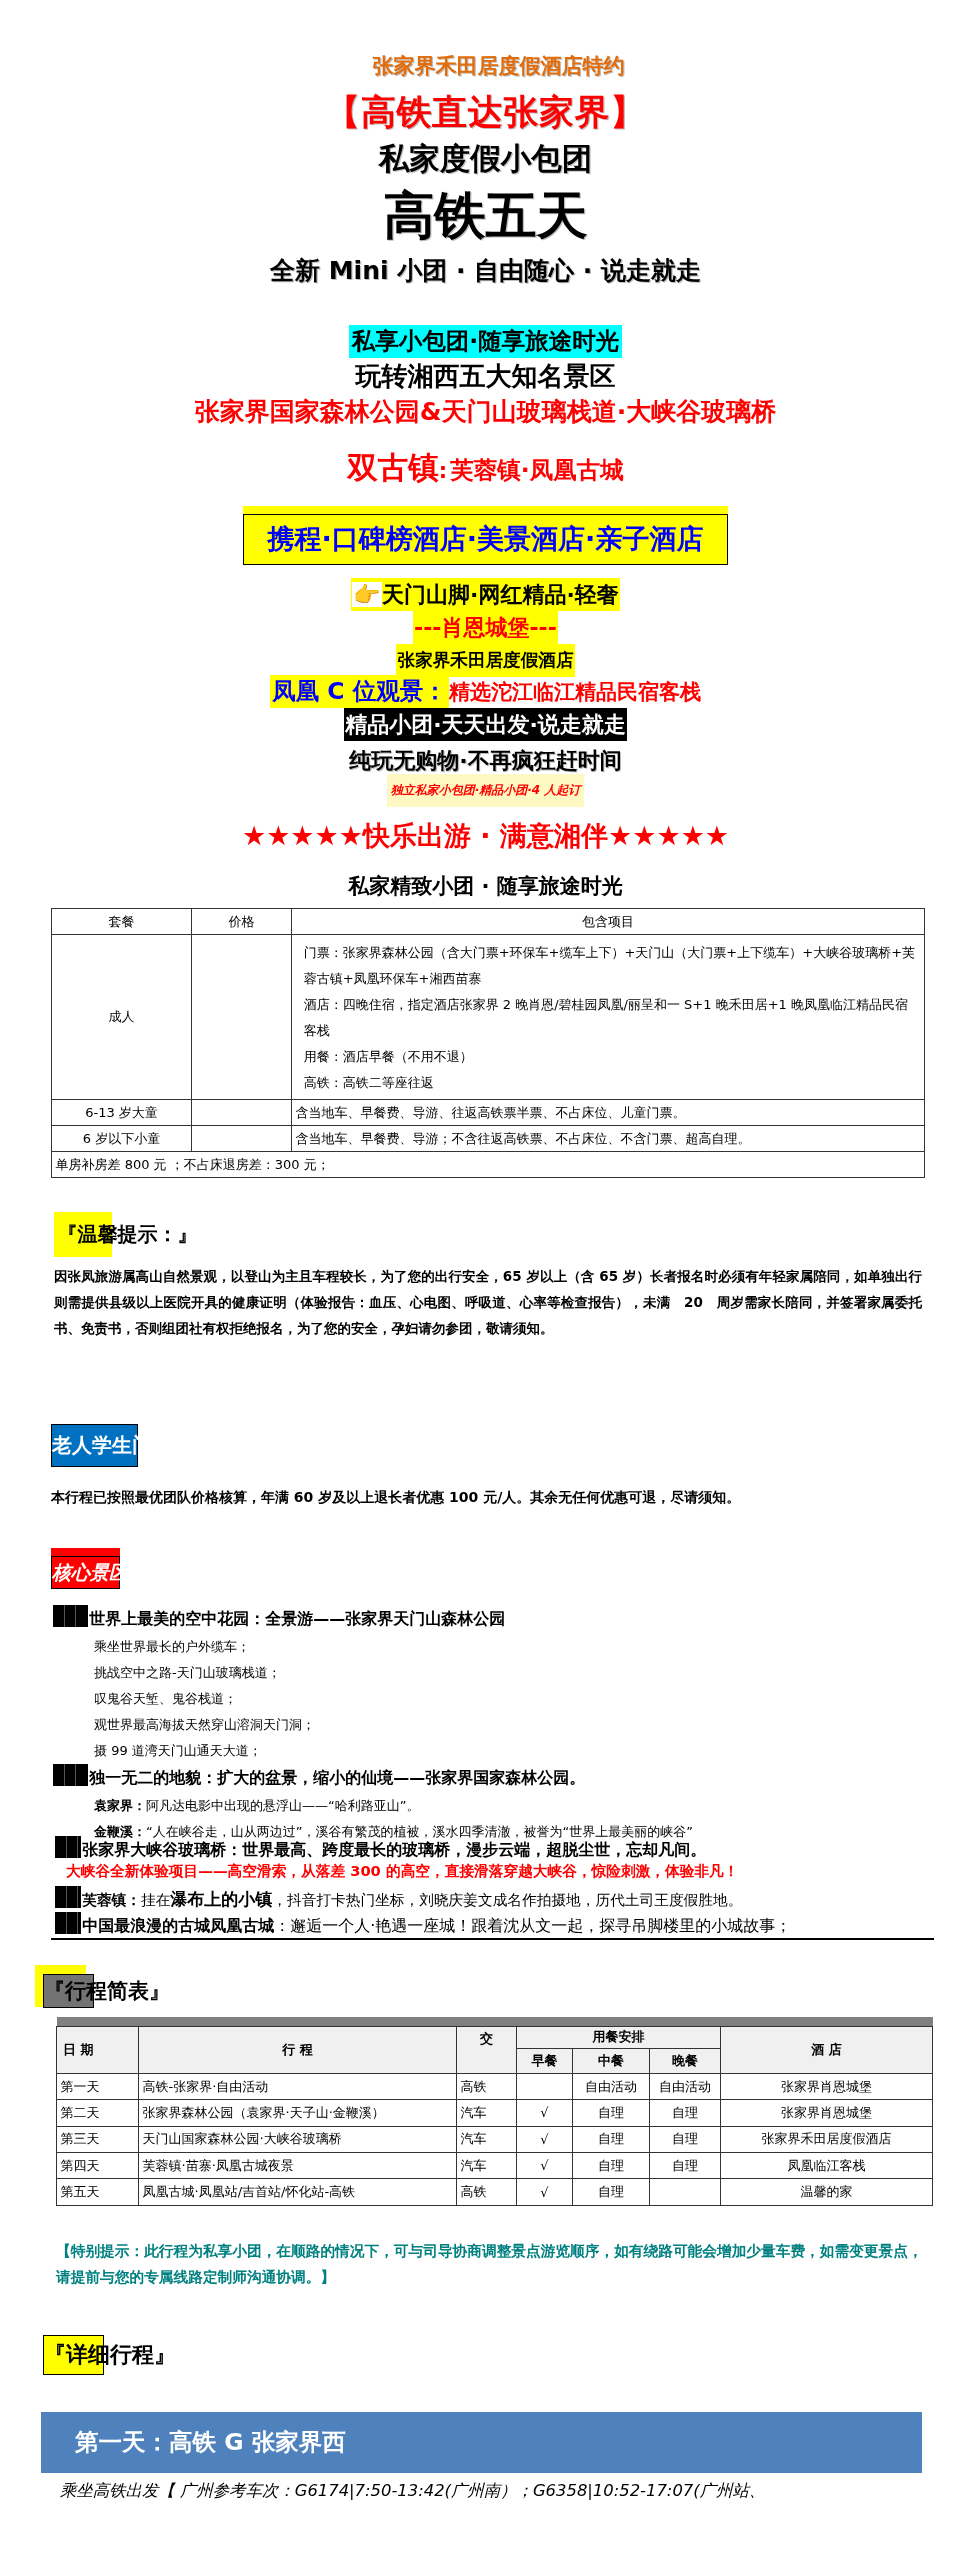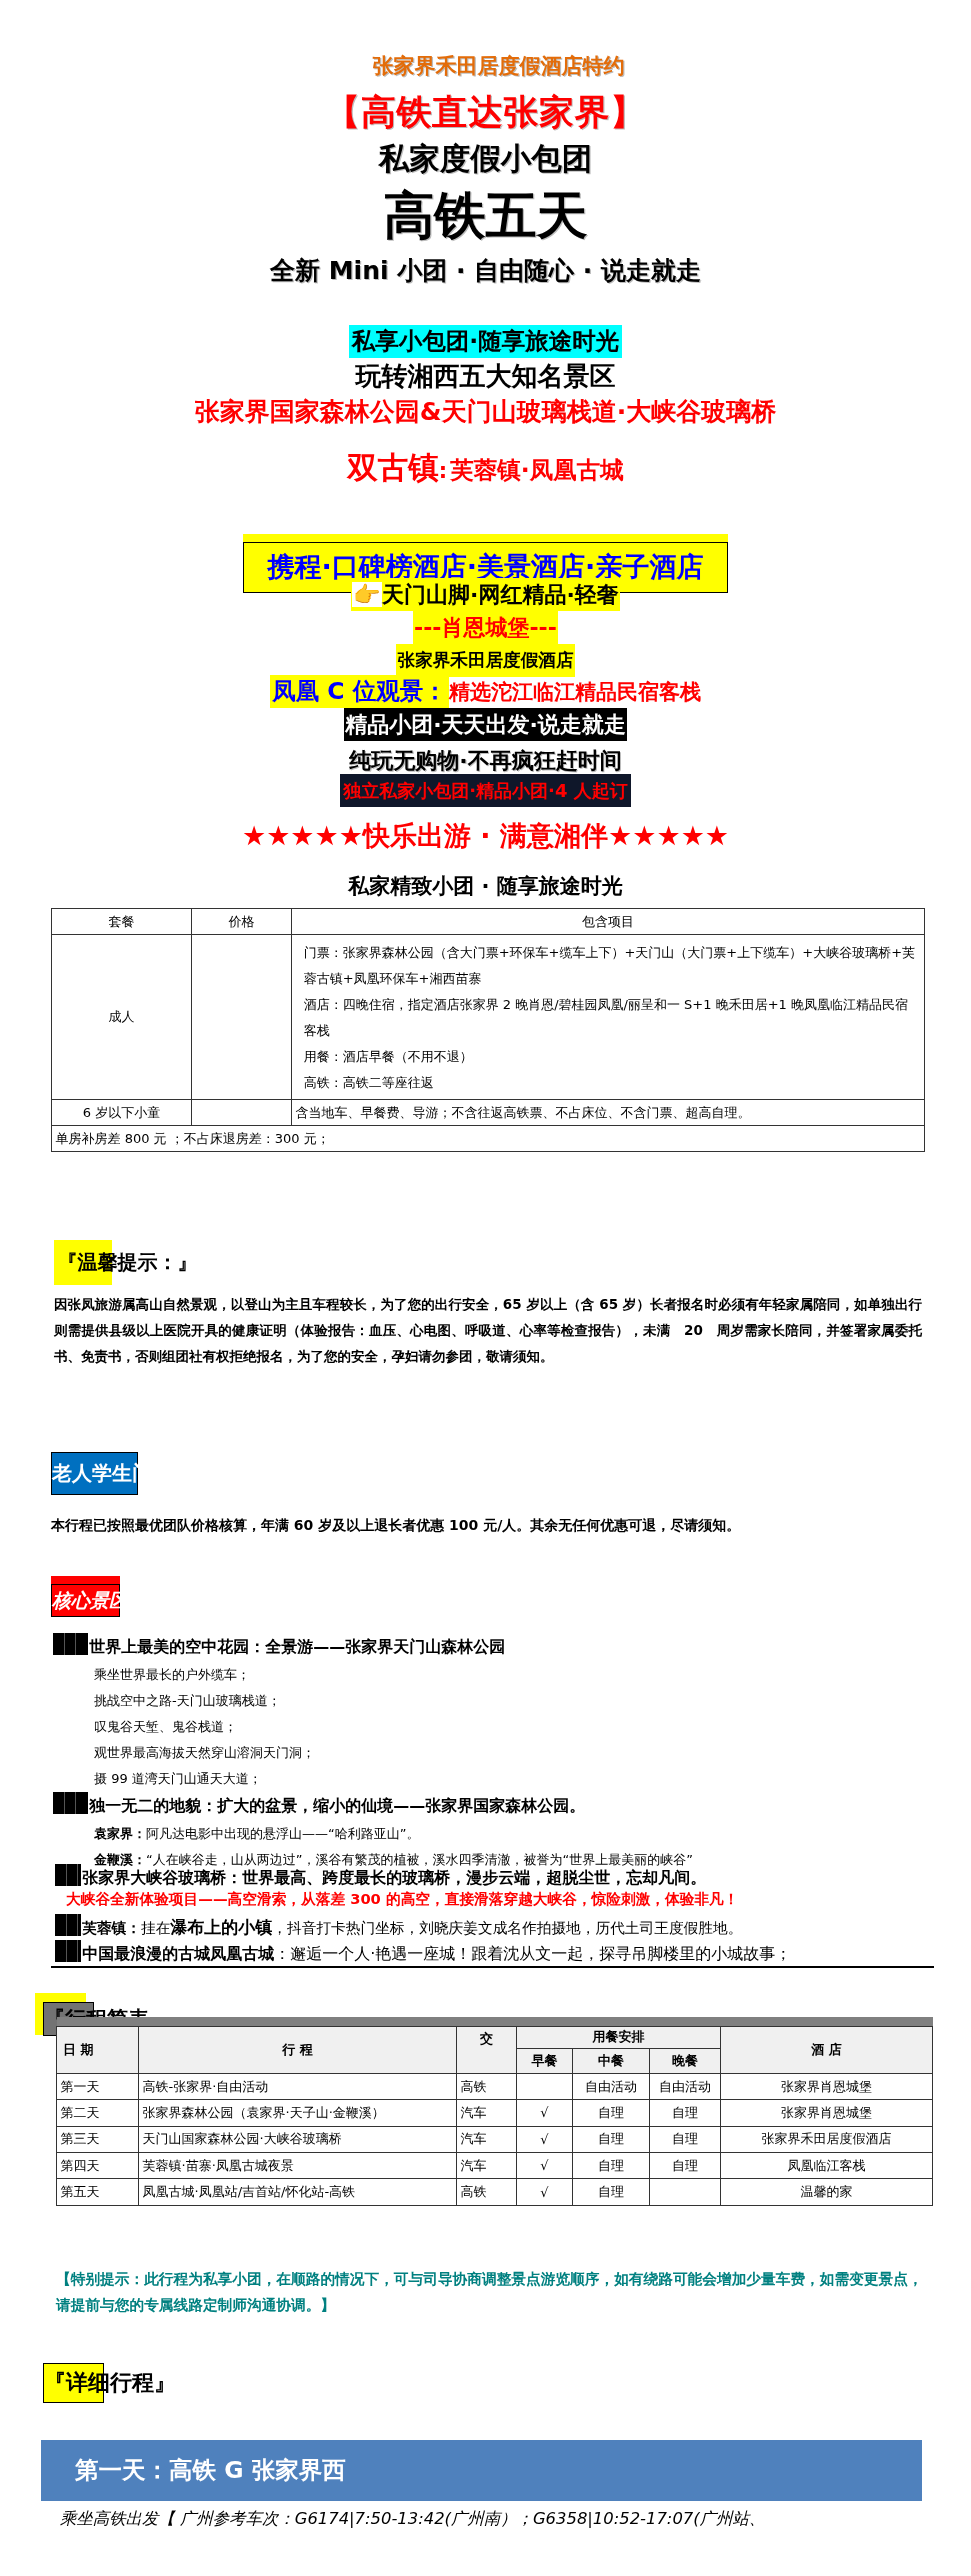--- a/index.html
+++ b/index.html
@@ -1,18 +1,18 @@
 <!DOCTYPE html>
 <html style="font-size:9.4px"><head>
 <meta charset="utf-8">
 <style>
   * { box-sizing: border-box; margin: 0; padding: 0; }
   html, body { width: 971px; background: #ffffff; }
   body { position: relative; height: 2576px; font-family: "DejaVu Sans", "Liberation Sans", sans-serif; color: #000; overflow: hidden; }
-  .abs { position: absolute; margin-top: 28px; }
+  .abs { position: absolute; }
   .center-line { position: absolute; left: 0; width: 971px; text-align: center; white-space: nowrap; }
   .b { font-weight: bold; }
   .shadow { text-shadow: 1.2px 1.2px 0.6px #bdbdbd; }
   .hl { display: inline-block; }
 
   
   table.pkg { position: absolute; left: 51px; top: 908px; width: 874px; border-collapse: collapse; font-size: 13px; }
   table.pkg td, table.pkg th { border: 1.2px solid #333; font-weight: normal; }
   table.pkg th { height: 26px; text-align: center; }
   table.pkg td.c { text-align: center; vertical-align: middle; }
@@ -75,21 +75,21 @@
   <span class="hl" style="background:#ffff00;color:#0000ff;font-size:23.5px;line-height:33px;padding:0 2.3px;">凤凰 C 位观景：</span><span class="hl" style="color:#ff0000;font-size:21px;line-height:33px;">精选沱江临江精品民宿客栈</span>
 </div>
 
 <div class="center-line" style="top:708px;">
   <span class="hl b" style="background:#000;color:#fff;font-size:22px;line-height:33px;padding:0 1.2px;">精品小团·天天出发·说走就走</span>
 </div>
 
 <div class="center-line b shadow" style="top:746px;font-size:22px;">纯玩无购物·不再疯狂赶时间</div>
 
 <div class="center-line" style="top:774px;">
-  <span class="hl b" style="background:#0f172a;color:#ff0000;font-size:18px;line-height:33px;padding:0 3.5px;">独立私家小包团·精品小团·4 人起订</span>
+  <span class="hl b" style="background:#fef9c3;color:#ff0000;font-size:12px;line-height:33px;padding:0 3.5px;font-style:italic;">独立私家小包团·精品小团·4 人起订</span>
 </div>
 
 <div class="center-line b" style="top:818px;font-size:27px;color:#ff0000;">
   <span>★★★★★</span><span>快乐出游 · 满意湘伴</span><span>★★★★★</span>
 </div>
 
 <div class="center-line b" style="top:872px;font-size:21px;">私家精致小团 · 随享旅途时光</div>
 
 <table class="pkg">
   <colgroup>
@@ -107,20 +107,25 @@
   <tbody>
     <tr>
       <td class="c">成人</td>
       <td class="c"></td>
       <td class="items">
         <div>门票：张家界森林公园（含大门票+环保车+缆车上下）+天门山（大门票+上下缆车）+大峡谷玻璃桥+芙蓉古镇+凤凰环保车+湘西苗寨</div>
         <div>酒店：四晚住宿，指定酒店张家界 2 晚肖恩/碧桂园凤凰/丽呈和一 S+1 晚禾田居+1 晚凤凰临江精品民宿客栈</div>
         <div>用餐：酒店早餐（不用不退）</div>
         <div>高铁：高铁二等座往返</div>
       </td>
+    </tr>
+    <tr>
+      <td class="c" style="height:26px">6-13 岁大童</td>
+      <td class="c"></td>
+      <td class="txt">含当地车、早餐费、导游、往返高铁票半票、不占床位、儿童门票。</td>
     </tr>
     <tr>
       <td class="c" style="height:26px">6 岁以下小童</td>
       <td class="c"></td>
       <td class="txt">含当地车、早餐费、导游；不含往返高铁票、不占床位、不含门票、超高自理。</td>
     </tr>
     <tr>
       <td colspan="3" class="txt">单房补房差 800 元 ；不占床退房差：300 元；</td>
     </tr>
   </tbody>

